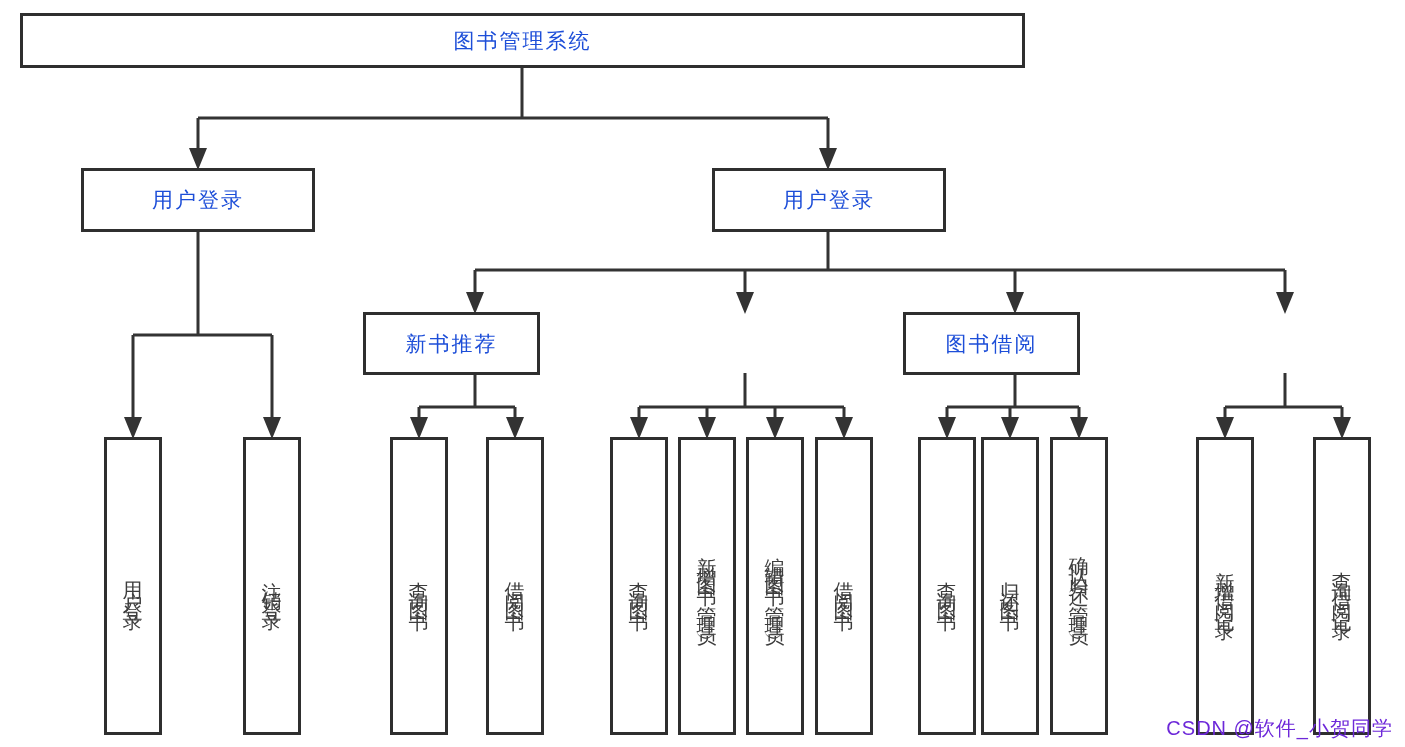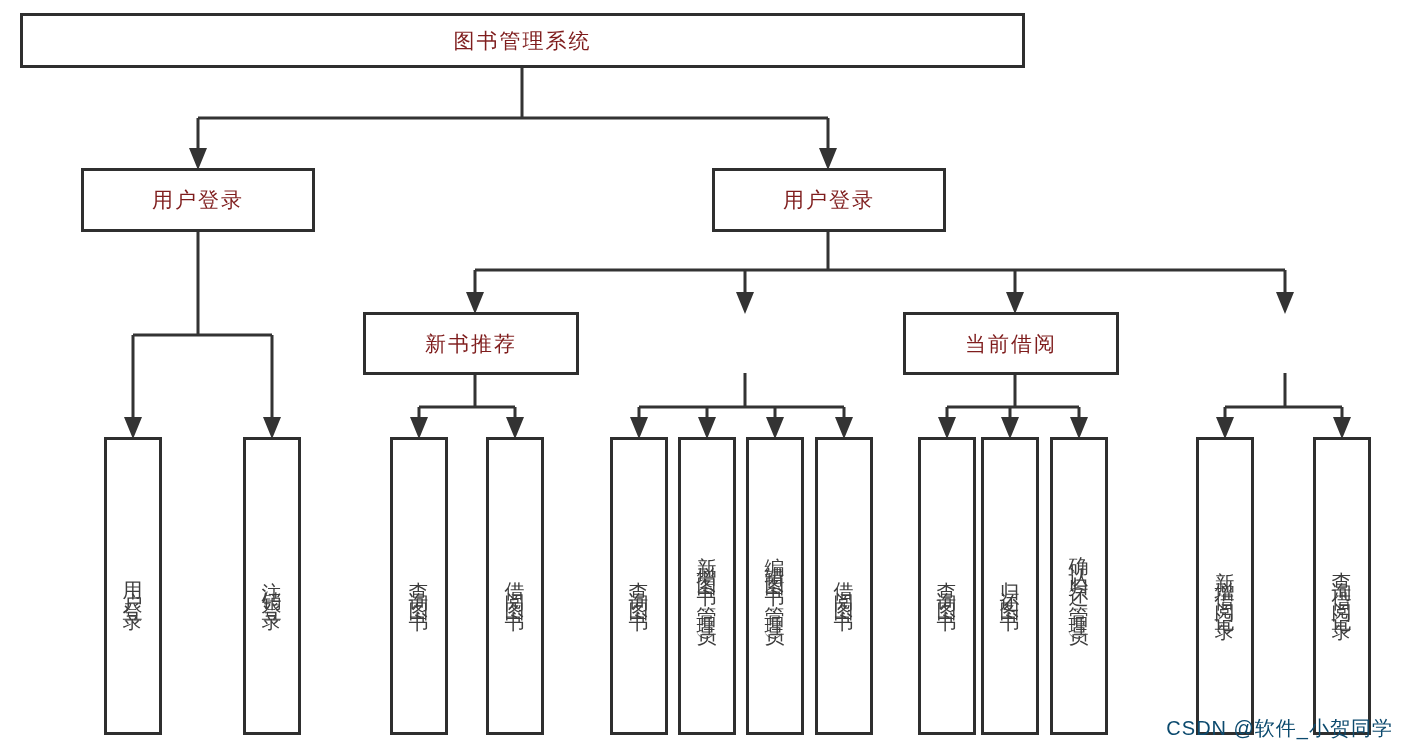--- a/index.html
+++ b/index.html
@@ -36,27 +36,27 @@
     position: absolute;
     box-sizing: border-box;
     border: 3px solid #2f2f2f;
     background: #ffffff;
     display: flex;
     align-items: center;
     justify-content: center;
   }
   .hbox span {
     font-size: 21px;
-    color: #7f1d1d;
+    color: #1d4ed8;
     letter-spacing: 2px;
     white-space: nowrap;
   }
   .root-box   { left: 20px;  top: 13px;  width: 1005px; height: 55px; }
   .lvl2-box   { top: 168px; width: 234px; height: 64px; }
-  .lvl3-box   { top: 312px; width: 216px; height: 63px; }
+  .lvl3-box   { top: 312px; width: 177px; height: 63px; }
   .leaf {
     position: absolute;
     box-sizing: border-box;
     top: 437px;
     width: 58px;
     height: 298px;
     border: 3px solid #2f2f2f;
     background: #ffffff;
     display: flex;
     align-items: center;
@@ -68,21 +68,21 @@
     font-size: 20px;
     line-height: 1;
     letter-spacing: 10px;
     color: #3d3d3d;
   }
   .watermark {
     position: absolute;
     right: 12px;
     bottom: 5px;
     font-size: 20px;
-    color: #0c4a6e;
+    color: #6d28d9;
     letter-spacing: 1px;
     white-space: nowrap;
   }
 </style>
 </head>
 <body>
 
 <div class="stage">
 
   <svg class="connectors" viewBox="0 0 1405 747" xmlns="http://www.w3.org/2000/svg">
@@ -124,21 +124,21 @@
     <span>用户登录</span>
   </div>
   <div class="hbox lvl2-box" style="left:712px">
     <span>用户登录</span>
   </div>
 
   <div class="hbox lvl3-box" style="left:363px">
     <span>新书推荐</span>
   </div>
   <div class="hbox lvl3-box" style="left:903px">
-    <span>当前借阅</span>
+    <span>图书借阅</span>
   </div>
 
   <div class="leaf" style="left:104px">
     <span>用户登录</span>
   </div>
   <div class="leaf" style="left:243px">
     <span>注销登录</span>
   </div>
   <div class="leaf" style="left:390px">
     <span>查询图书</span>

